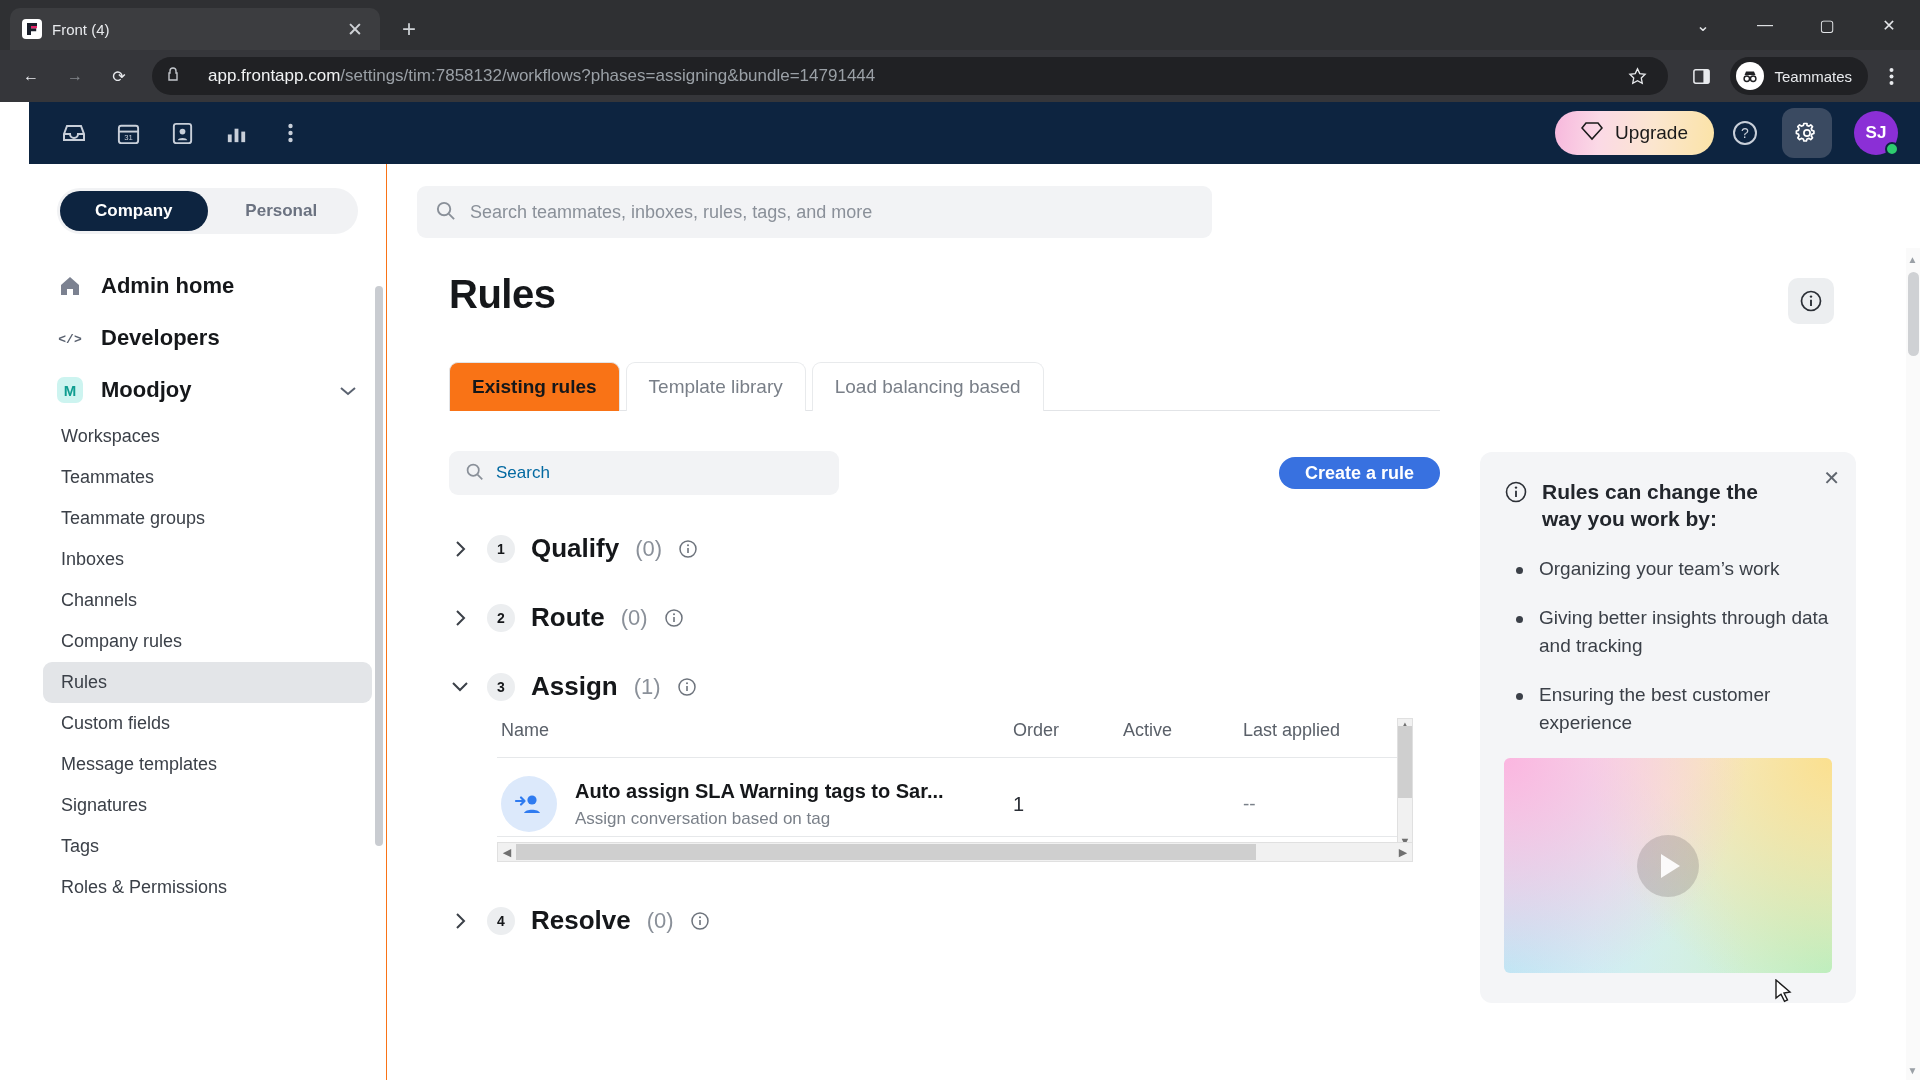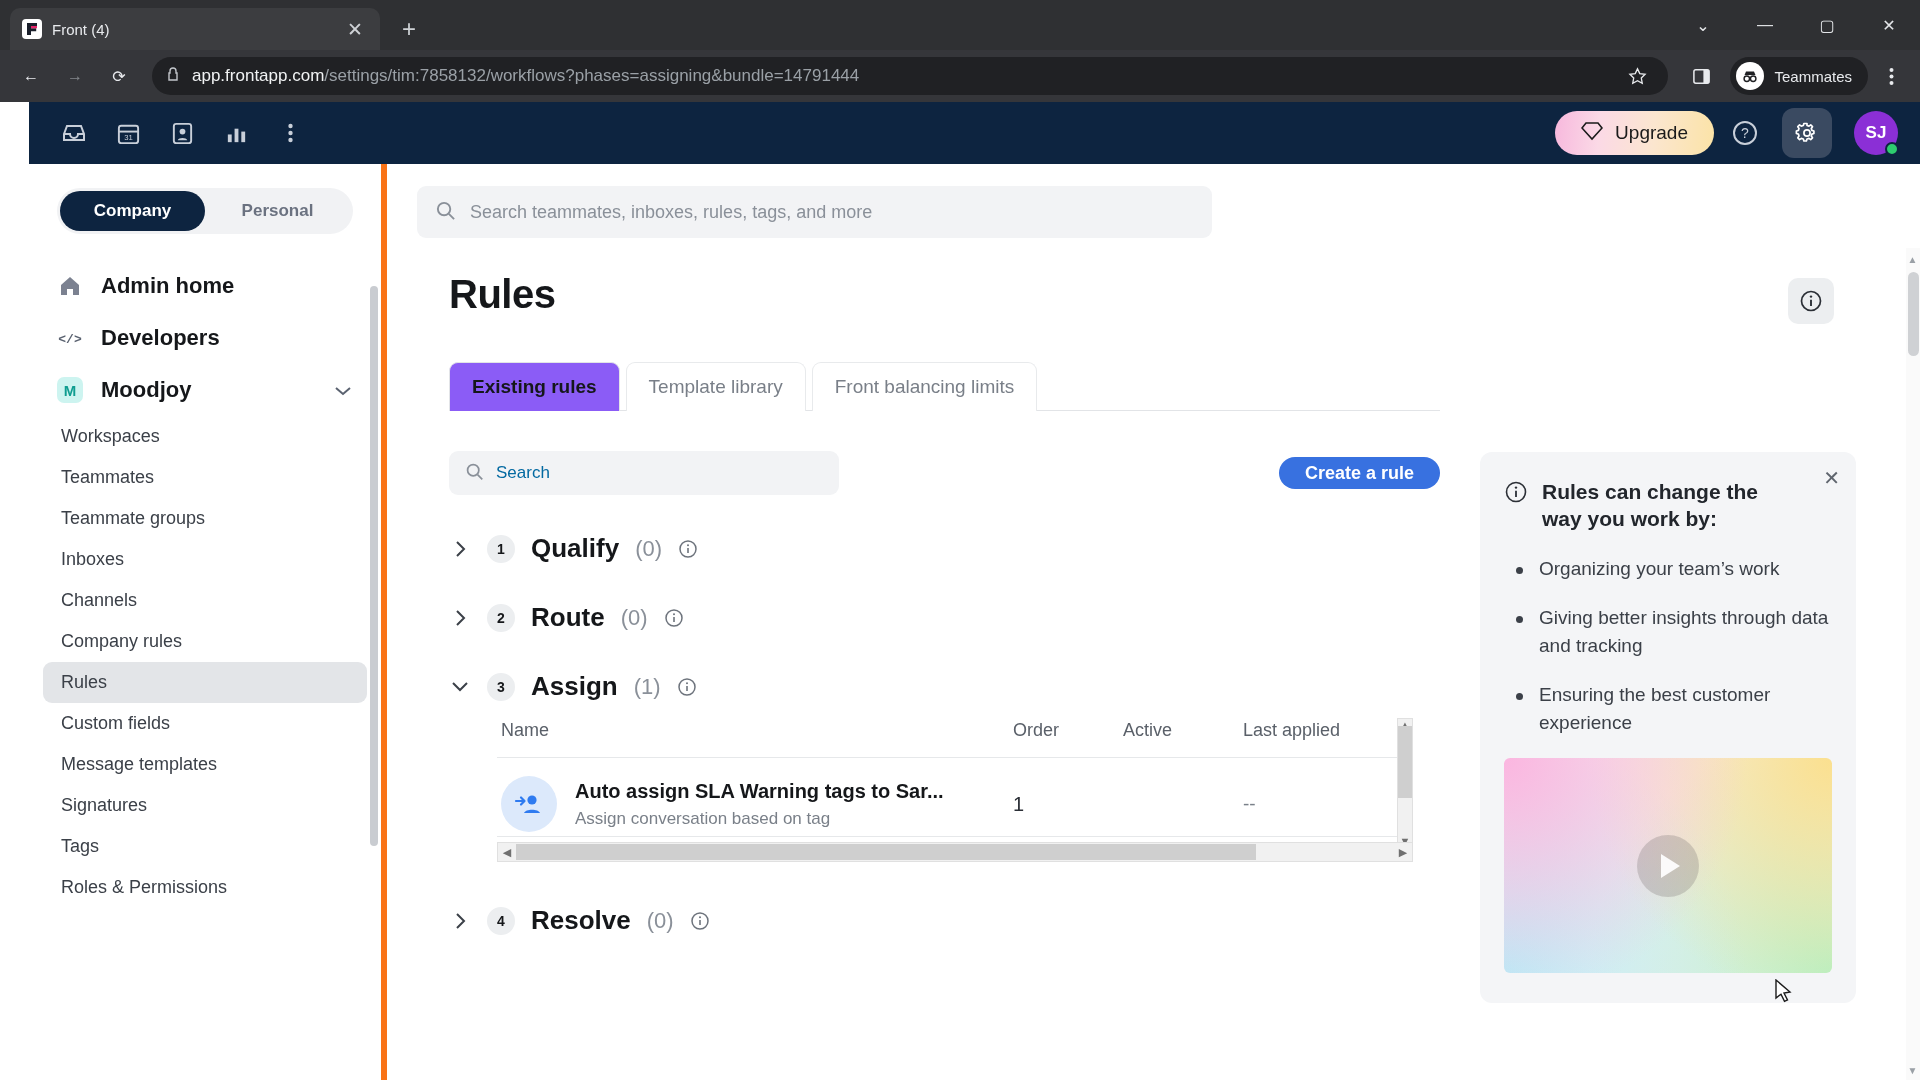--- a/index.html
+++ b/index.html
@@ -49,21 +49,21 @@
     height: 52px; background: #35363a; display: flex; align-items: center;
     padding: 0 12px; gap: 6px; flex: none;
   }
   .tbtn {
     width: 38px; height: 38px; border-radius: 50%; display:flex; align-items:center;
     justify-content:center; color:#e8eaed;
   }
   .tbtn.disabled { color: #85888d; }
   .omnibox {
     flex: 1; height: 38px; background: #202124; border-radius: 20px; margin: 0 8px;
-    display: flex; align-items: center; padding: 0 14px; gap: 12px; position: relative;
+    display: flex; align-items: center; padding: 0 14px; gap: 28px; position: relative;
   }
   .url { font-size: 17px; color: #9aa0a6; white-space: nowrap; overflow: hidden; }
   .url b { color: #f1f3f4; font-weight: 400; }
   .omni-right { position: absolute; right: 12px; display: flex; align-items: center; gap: 6px; }
   .incognito {
     height: 38px; border-radius: 20px; background: #202124; display: flex; align-items: center;
     gap: 10px; padding: 0 16px 0 6px; margin-left: 4px;
   }
   .incog-ava {
     width: 28px; height: 28px; border-radius: 50%; background: #fff;
@@ -101,21 +101,21 @@
   }
   .avatar .dot {
     position:absolute; right:-1px; bottom:-1px; width:14px; height:14px; border-radius:50%;
     background:#2ecc6f; border:2px solid #0d2440;
   }
 
   .body { flex: 1; display: flex; min-height: 0; }
 
   
   .sidebar {
-    width: 358px; background: #fff; border-right: 6px solid #f97316;
+    width: 358px; background: #fff; border-right: 1px solid #f97316;
     display: flex; flex-direction: column; flex: none; position: relative;
   }
   .seg {
     margin: 24px 28px 0 28px; height: 46px; background: #f1f2f4; border-radius: 23px;
     display: flex; align-items: center; padding: 3px; position: relative;
   }
   .seg-btn {
     flex: 1; height: 40px; border-radius: 20px; display:flex; align-items:center;
     justify-content:center; font-size: 17px; color: #6b7280; font-weight: 600;
   }
@@ -165,21 +165,21 @@
   .info-btn {
     margin-left: auto; width: 46px; height: 46px; border-radius: 10px; background: #eceef0;
     display:flex; align-items:center; justify-content:center; color:#2b2f36;
   }
 
   .tabs { display: flex; gap: 6px; margin-top: 44px; border-bottom: 1px solid #e2e4e7; }
   .tab-item {
     padding: 13px 22px; font-size: 19px; color: #797f88; border: 1px solid #e8eaec;
     border-bottom: none; border-radius: 9px 9px 0 0; background: #fff; position: relative; top: 1px;
   }
-  .tab-item.active { color: #15171a; font-weight: 600; border-color: #e2e4e7; background: #8b5cf6; }
+  .tab-item.active { color: #15171a; font-weight: 600; border-color: #e2e4e7; background: #f97316; }
 
   .toolrow { display: flex; align-items: center; margin-top: 40px; }
   .rule-search {
     width: 390px; height: 44px; background: #f2f3f5; border-radius: 9px;
     display:flex; align-items:center; gap: 12px; padding: 0 16px;
   }
   .rule-search .ph { color: #0369a1; font-size: 17px; }
   .create-btn {
     margin-left: auto; background: #3871e0; color: #fff; font-size: 18px; font-weight: 600;
     height: 32px; padding: 0 26px; border-radius: 24px; display:flex; align-items:center;
@@ -485,21 +485,21 @@
           <div class="content-inner">
             <div class="col-left">
 
               <div class="page-title-row">
                 <div class="page-title">Rules</div>
               </div>
 
               <div class="tabs">
                 <div class="tab-item active">Existing rules</div>
                 <div class="tab-item">Template library</div>
-                <div class="tab-item">Front balancing limits</div>
+                <div class="tab-item">Load balancing based</div>
               </div>
 
               <div class="toolrow">
                 <div class="rule-search">
                   <span>
                     <svg width="19" height="19" viewBox="0 0 22 22">
                         <circle cx="9.5" cy="9.5" r="6.5" fill="none" stroke="#8a9099" stroke-width="2"></circle>
                         <path d="M14.5 14.5L20 20" stroke="#8a9099" stroke-width="2"></path>
                       </svg>
                   </span>

